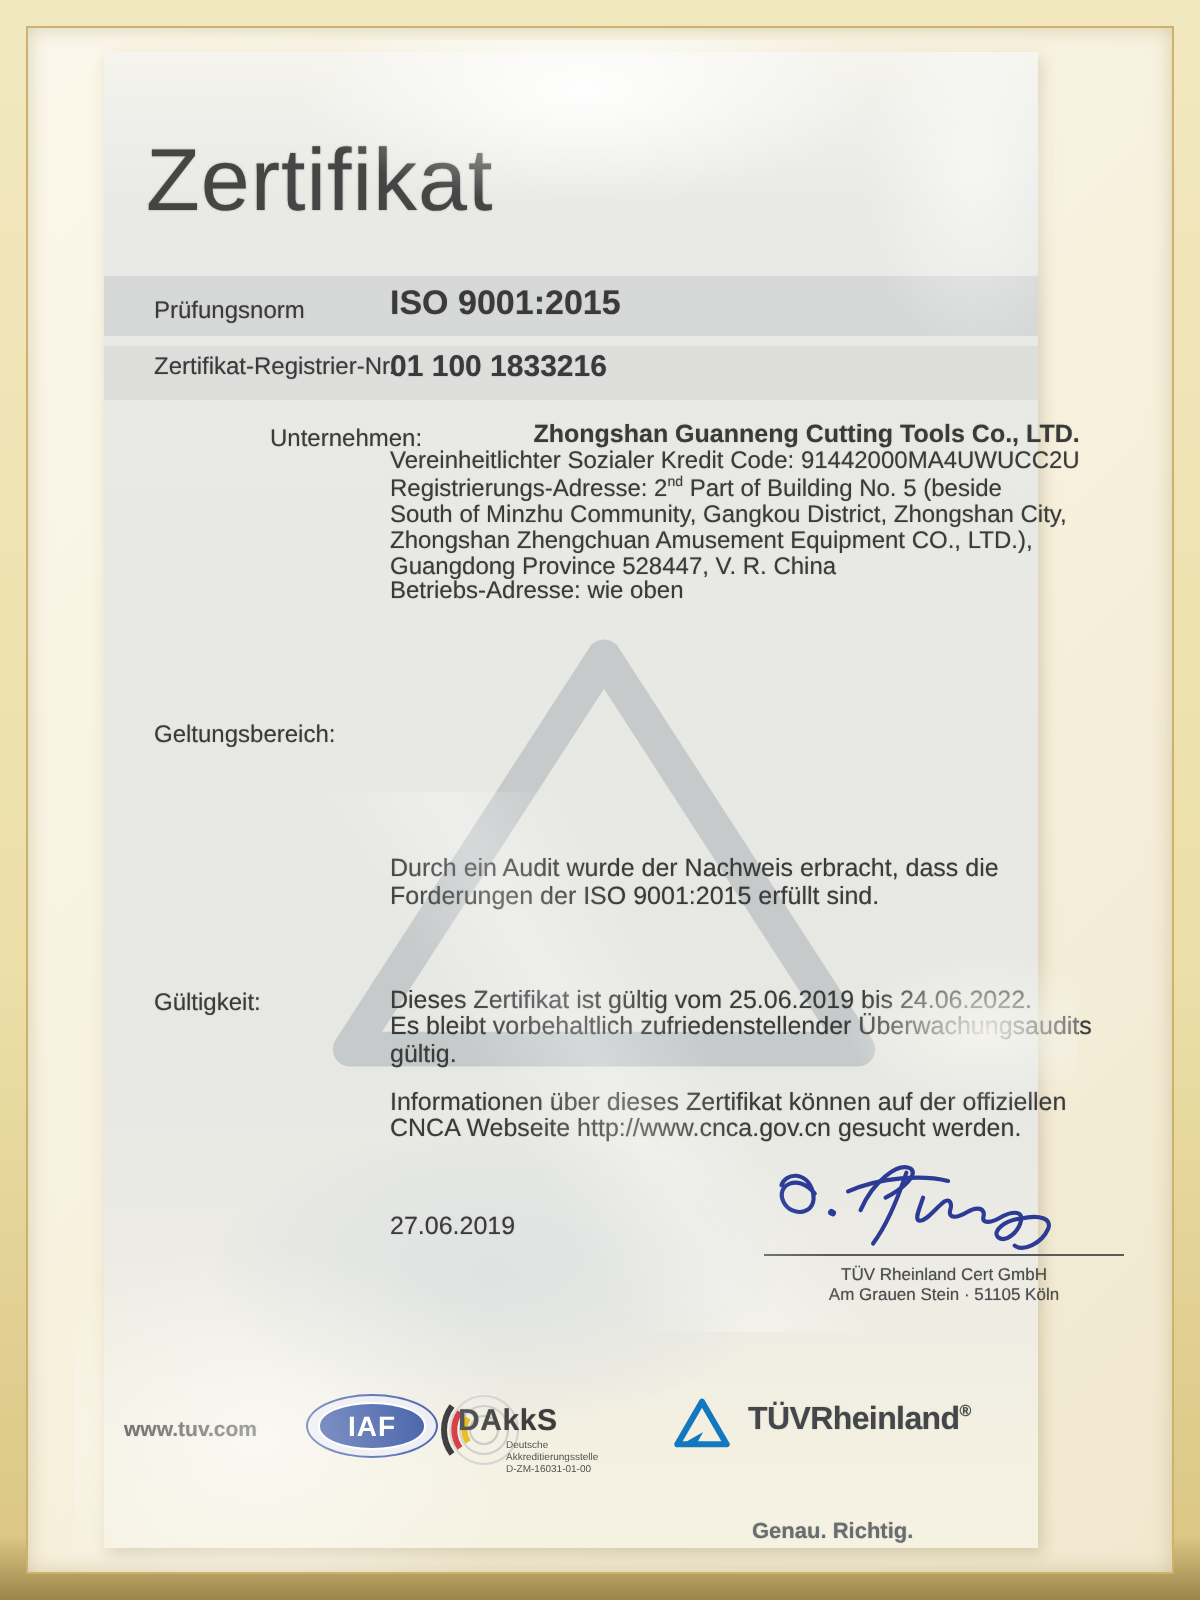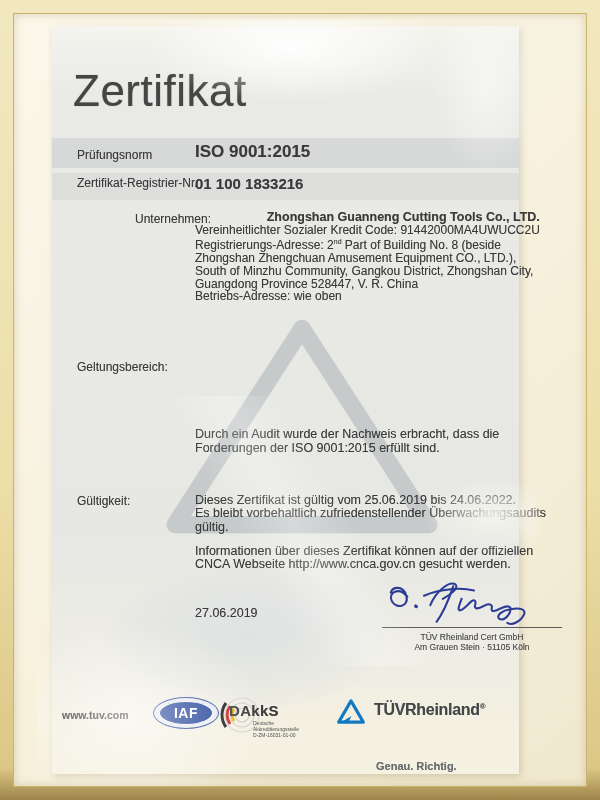--- a/index.html
+++ b/index.html
@@ -73,23 +73,23 @@
 
   <div class="txt lbl" style="left:25px;top:122px;">Prüfungsnorm</div>
   <div class="txt bold" style="left:143px;top:116px;font-size:17px;">ISO 9001:2015</div>
   <div class="txt lbl" style="left:25px;top:150px;">Zertifikat-Registrier-Nr.</div>
   <div class="txt bold" style="left:143px;top:149px;font-size:15px;">01 100 1833216</div>
 
   <div class="txt lbl" style="left:42px;top:186px;margin-left:41px;">Unternehmen:</div>
   <div class="txt blk" style="left:143px;top:185px;">
     <div class="bold" style="font-size:12.5px;text-align:right;">Zhongshan Guanneng Cutting Tools Co., LTD.</div>
     <div>Vereinheitlichter Sozialer Kredit Code: 91442000MA4UWUCC2U</div>
-    <div><span>Registrierungs-Adresse: 2</span><sup>nd</sup><span> Part of Building No. 8 (beside</span></div>
+    <div><span>Registrierungs-Adresse: 2</span><sup>nd</sup><span> Part of Building No. 5 (beside</span></div>
+    <div>South of Minzhu Community, Gangkou District, Zhongshan City,</div>
     <div>Zhongshan Zhengchuan Amusement Equipment CO., LTD.),</div>
-    <div>South of Minzhu Community, Gangkou District, Zhongshan City,</div>
     <div>Guangdong Province 528447, V. R. China</div>
     <div>Betriebs-Adresse: wie oben</div>
   </div>
 
   <div class="txt lbl" style="left:25px;top:334px;">Geltungsbereich:</div>
 
   <div class="txt blk" style="left:143px;top:402px;font-size:12.5px;line-height:13.6px;">
     <div>Durch ein Audit wurde der Nachweis erbracht, dass die</div>
     <div>Forderungen der ISO 9001:2015 erfüllt sind.</div>
   </div>

